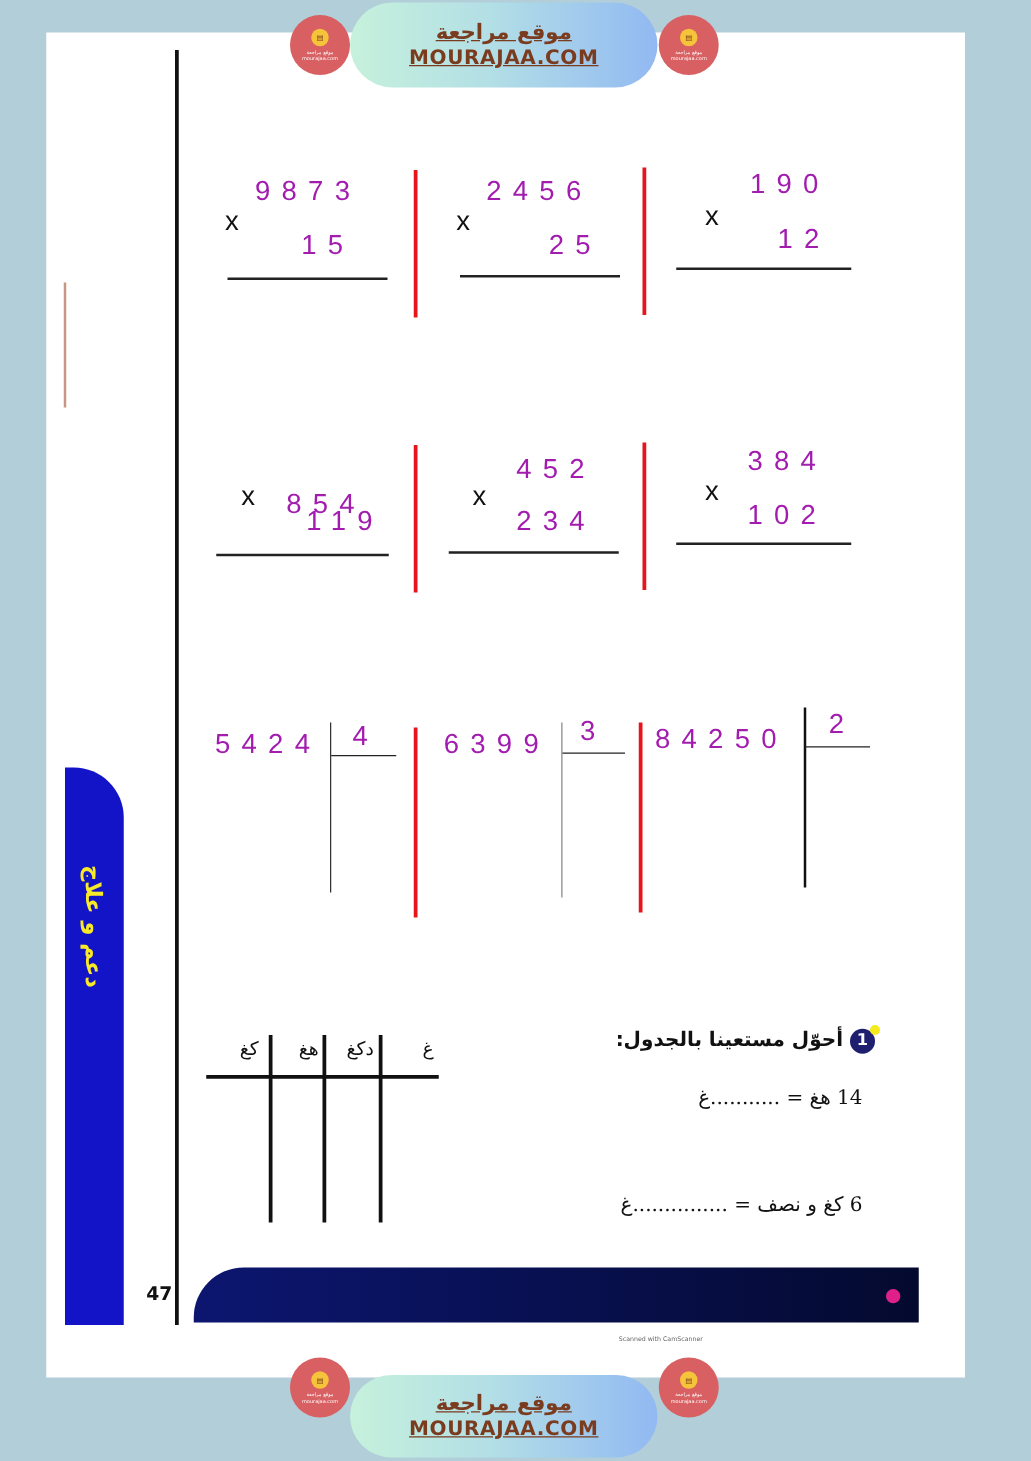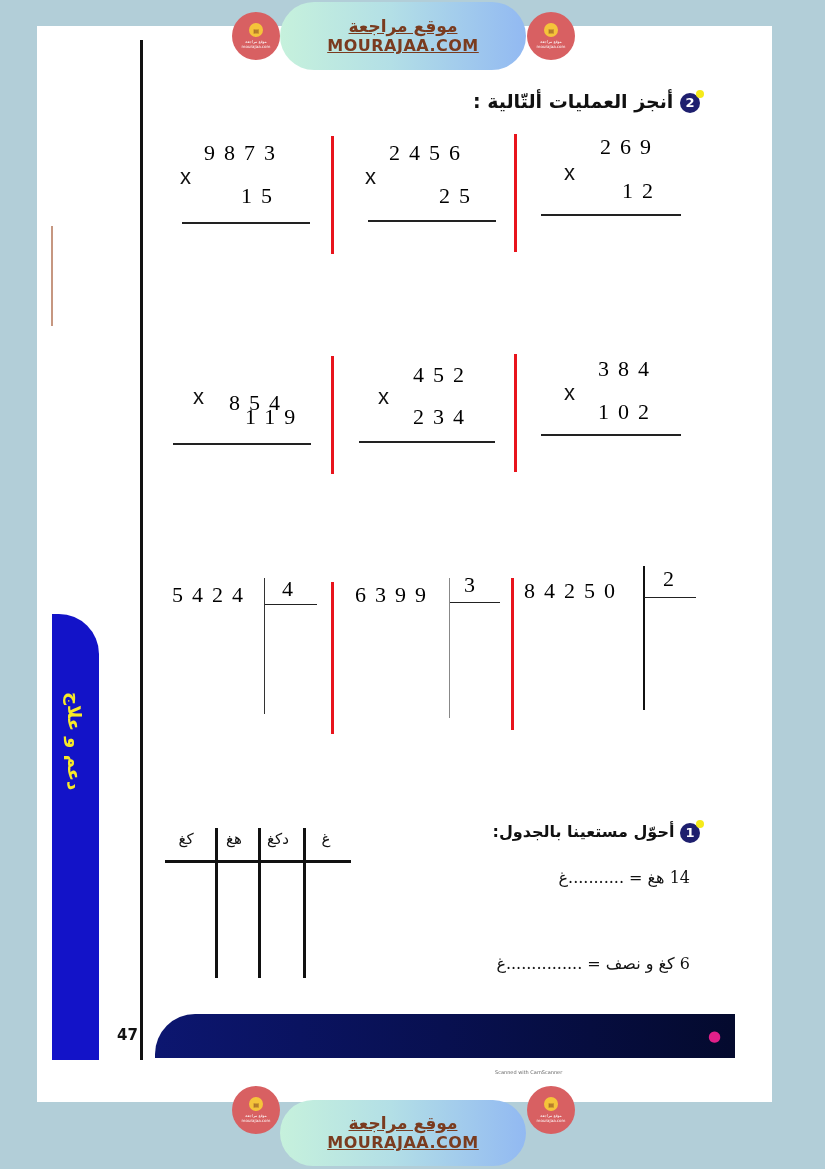--- a/index.html
+++ b/index.html
@@ -39,22 +39,22 @@
     width: 14px; height: 14px; border-radius: 50%; background: #f5c43a;
     display: flex; align-items: center; justify-content: center;
     font-size: 6px; color: #7a3b1f; font-weight: bold;
   }
   .logo .txt { font-size: 4px; color: #fff; margin-top: 2px; line-height: 5px; text-align: center; }
   
   .vline { position: absolute; background: #111; }
   .redline { position: absolute; width: 3px; background: #e8141c; }
   .hline { position: absolute; height: 2px; background: #222; }
   .digits {
-    position: absolute; font-family: Liberation Serif, serif; font-size: 22px;
-    letter-spacing: 9px; color: #000000; white-space: nowrap;
+    position: absolute; font-family: Liberation Sans, sans-serif; font-size: 22px;
+    letter-spacing: 9px; color: #a21caf; white-space: nowrap;
   }
   .xsign {
     position: absolute; font-family: "Liberation Sans", sans-serif; font-size: 22px; color: #111;
   }
   .heading {
     position: absolute; direction: rtl; font-weight: bold; color: #111; white-space: nowrap;
   }
   .numcircle {
     display: inline-block; width: 20px; height: 20px; border-radius: 50%;
     background: #1e1f6e; color: #fff; font-size: 13px; font-weight: bold;
@@ -84,21 +84,21 @@
   }
   .footer-band .dot { color: #e0208a; margin-left: 8px; }
   .pagenum {
     position: absolute; left: 80px; top: 1000px; font-weight: bold; font-size: 15px; color: #111;
   }
   .scanner {
     position: absolute; left: 458px; top: 1043px; font-size: 5px; color: #666;
   }
   .units-table { position: absolute; left: 128px; top: 802px; width: 186px; height: 150px; }
   .units-table .th {
-    position: absolute; top: 2px; font-size: 15px; color: #111; direction: rtl; text-align: center; width: 42px;
+    position: absolute; top: 2px; font-size: 15px; color: #111; direction: rtl; text-align: right; width: 42px;
   }
   .exline {
     position: absolute; direction: rtl; font-family: "DejaVu Serif", serif; font-size: 16px;
     color: #111; white-space: nowrap;
   }
 </style>
 </head>
 <body>
 
 <div class="logo" style="left:232px; top:12px;">
@@ -112,41 +112,37 @@
 <div class="logo" style="left:527px; top:12px;">
   <div class="badge">▤</div>
   <div class="txt">موقع مراجعة mourajaa.com</div>
 </div>
 
 <div class="page">
 
   <div class="vline" style="left:103px; top:14px; width:3px; height:1020px;"></div>
   <div style="position:absolute; left:14px; top:200px; width:2px; height:100px; background:#a0522d; opacity:0.6;"></div>
 
-  <div class="heading" style="right:72px; top:64px; font-size:19px;">
-    <span class="numcircle">2</span>
-    <span>أنجز العمليات ألتّالية :</span>
-  </div>
 
   <div class="xsign" style="left:143px; top:138px;">x</div>
   <div class="digits" style="left:167px; top:114px;">9873</div>
   <div class="digits" style="left:204px; top:157px;">15</div>
   <div class="hline" style="left:145px; top:196px; width:128px;"></div>
 
   <div class="redline" style="left:294px; top:110px; height:118px;"></div>
 
   <div class="xsign" style="left:328px; top:138px;">x</div>
   <div class="digits" style="left:352px; top:114px;">2456</div>
   <div class="digits" style="left:402px; top:157px;">25</div>
   <div class="hline" style="left:331px; top:194px; width:128px;"></div>
 
   <div class="redline" style="left:477px; top:108px; height:118px;"></div>
 
   <div class="xsign" style="left:527px; top:134px;">x</div>
-  <div class="digits" style="left:563px; top:108px;">269</div>
+  <div class="digits" style="left:563px; top:108px;">190</div>
   <div class="digits" style="left:585px; top:152px;">12</div>
   <div class="hline" style="left:504px; top:188px; width:140px;"></div>
 
   <div class="xsign" style="left:156px; top:358px;">x</div>
   <div class="digits" style="left:192px; top:336px;margin-top:28px;">854</div>
   <div class="digits" style="left:192px; top:378px;margin-left:16px;">119</div>
   <div class="hline" style="left:136px; top:417px; width:138px;"></div>
 
   <div class="redline" style="left:294px; top:330px; height:118px;"></div>
 

